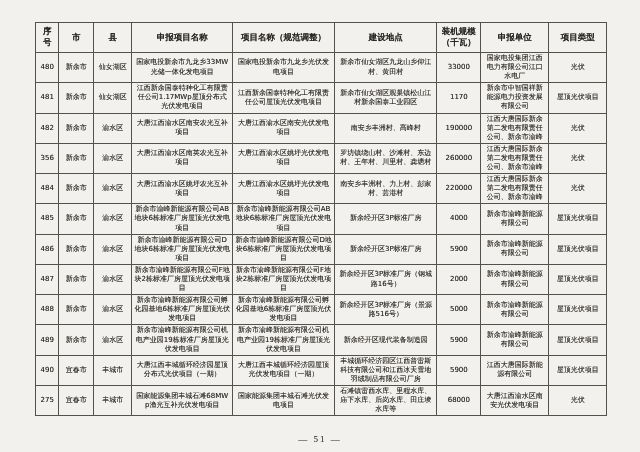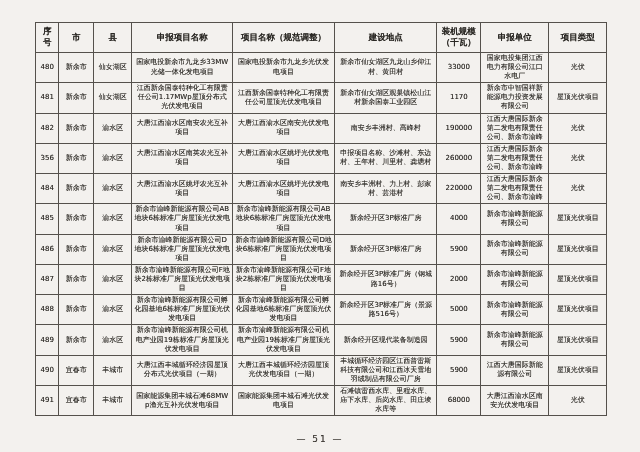--- a/index.html
+++ b/index.html
@@ -50,20 +50,21 @@
   col.c-type{width:10.1%;}
   .footer{
     position:absolute;
     left:0;bottom:8px;
     width:100%;
     text-align:center;
     font-size:9px;
     color:#3b3833;
     letter-spacing:2px;
     text-shadow:0 0 .4px rgba(45,40,35,.5);
+    font-family:Liberation Serif, serif;
   }
 </style>
 </head>
 <body>
 
 <div class="page">
   <table class="doc-table">
     <colgroup>
       <col class="c-no">
         <col class="c-city">
@@ -123,21 +124,21 @@
           <td>190000</td>
           <td>江西大唐国际新余第二发电有限责任公司、新余市渝峰</td>
           <td>光伏</td>
         </tr>
         <tr>
           <td>356</td>
           <td>新余市</td>
           <td>渝水区</td>
           <td>大唐江西渝水区南英农光互补项目</td>
           <td>大唐江西渝水区姚圩光伏发电项目</td>
-          <td>申报项目名称、沙滩村、东边村、王年村、川里村、龚塘村</td>
+          <td>罗坊镇绕山村、沙滩村、东边村、王年村、川里村、龚塘村</td>
           <td>260000</td>
           <td>江西大唐国际新余第二发电有限责任公司、新余市渝峰</td>
           <td>光伏</td>
         </tr>
         <tr>
           <td>484</td>
           <td>新余市</td>
           <td>渝水区</td>
           <td>大唐江西渝水区姚圩农光互补项目</td>
           <td>大唐江西渝水区姚圩光伏发电项目</td>
@@ -206,21 +207,21 @@
           <td>宜春市</td>
           <td>丰城市</td>
           <td>大唐江西丰城循环经济园屋顶分布式光伏项目（一期）</td>
           <td>大唐江西丰城循环经济园屋顶光伏发电项目（一期）</td>
           <td>丰城循环经济园区江西普雷斯科技有限公司和江西冰天雪地羽绒制品有限公司厂房</td>
           <td>5900</td>
           <td>江西大唐国际新能源有限公司</td>
           <td>屋顶光伏项目</td>
         </tr>
         <tr>
-          <td>491</td>
+          <td>275</td>
           <td>宜春市</td>
           <td>丰城市</td>
           <td>国家能源集团丰城石滩68MWp渔光互补光伏发电项目</td>
           <td>国家能源集团丰城石滩光伏发电项目</td>
           <td>石滩镇雷西水库、里程水库、庙下水库、后岗水库、田庄堎水库等</td>
           <td>68000</td>
           <td>大唐江西渝水区南安光伏发电项目</td>
           <td>光伏</td>
         </tr>
       </tbody>

